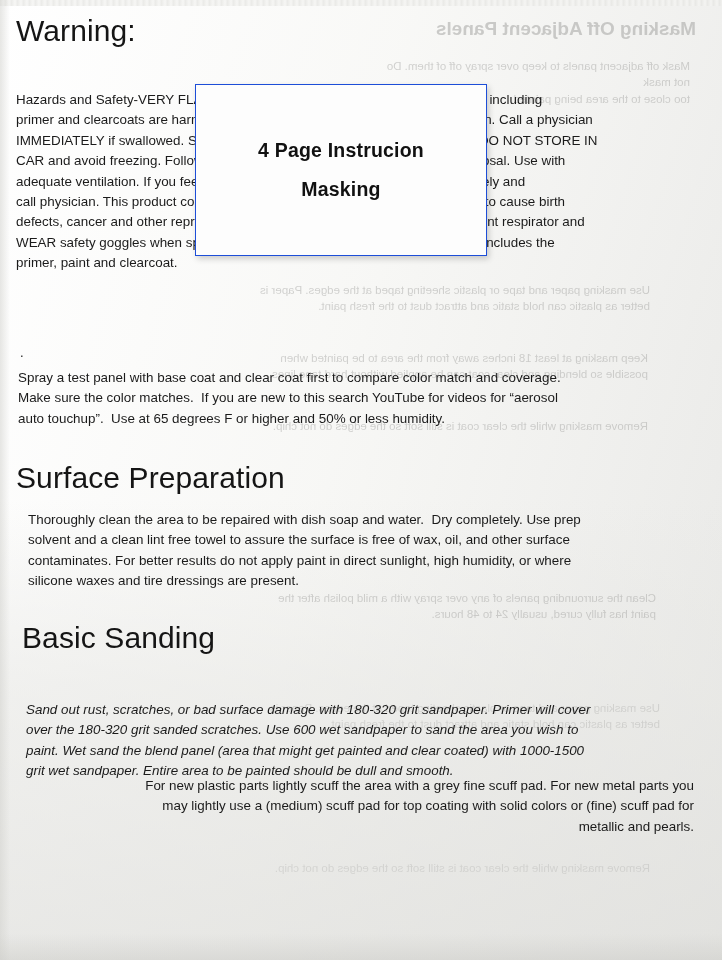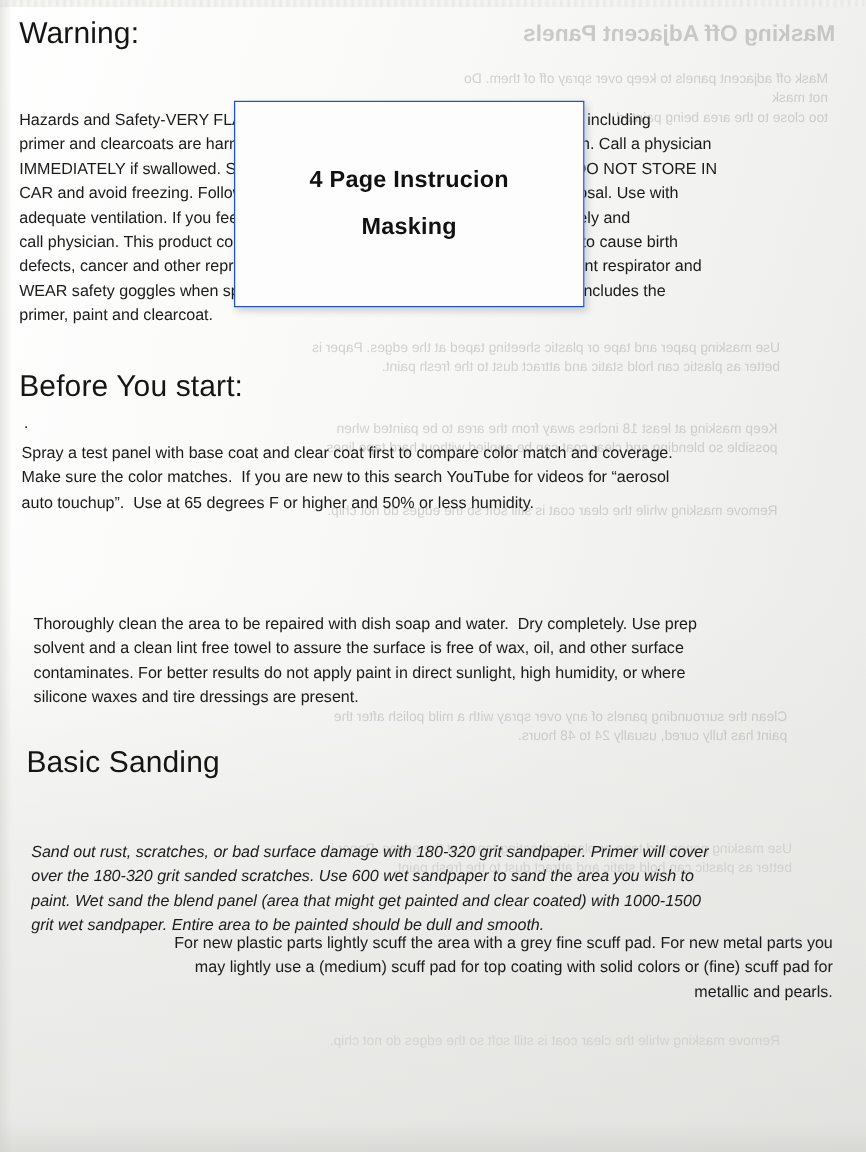--- a/index.html
+++ b/index.html
@@ -66,21 +66,21 @@
 
   
   .content {
     position: absolute;
     inset: 0;
   }
   h2.sec {
     position: absolute;
     margin: 0;
     font-weight: 400;
-    font-size: 25px;
+    font-size: 30px;
     letter-spacing: 0.1px;
     color: #151515;
   }
   p.body {
     position: absolute;
     margin: 0;
     font-size: 13.4px;
     line-height: 1.52;
     color: #1b1b1b;
     white-space: pre-wrap;
@@ -160,28 +160,28 @@
     <p class="body" style="left:16px; top:90px; width:690px;">Hazards and Safety-VERY FLAMMABLE. Avoid open flames. All touch-up paint including
 primer and clearcoats are harmful or fatal if swallowed. Keep away from children. Call a physician
 IMMEDIATELY if swallowed. Store in a cool dry place between 60F and 120F. DO NOT STORE IN
 CAR and avoid freezing. Follow all local and federal regulations for proper disposal. Use with
 adequate ventilation. If you feel dizzy or nauseated, stop product use immediately and
 call physician. This product contains chemicals known to the state of California to cause birth
 defects, cancer and other reproductive harm. Use a NIOSH approved active paint respirator and
 WEAR safety goggles when spraying to avoid contact with skin and eyes. This includes the
 primer, paint and clearcoat.</p>
 
-    <h2 class="sec" style="left:16px; top:308px;">Before You start:</h2>
 
     <span class="dot" style="left:20px; top:345px;">.</span>
 
     <p class="body" style="left:18px; top:368px; width:690px;">Spray a test panel with base coat and clear coat first to compare color match and coverage.
 Make sure the color matches.  If you are new to this search YouTube for videos for “aerosol
 auto touchup”.  Use at 65 degrees F or higher and 50% or less humidity.</p>
 
+    <h2 class="sec" style="left:16px; top:461px;">Surface Preparation</h2>
 
     <p class="body" style="left:28px; top:510px; width:690px;">Thoroughly clean the area to be repaired with dish soap and water.  Dry completely. Use prep
 solvent and a clean lint free towel to assure the surface is free of wax, oil, and other surface
 contaminates. For better results do not apply paint in direct sunlight, high humidity, or where
 silicone waxes and tire dressings are present.</p>
 
     <h2 class="sec" style="left:22px; top:621px;">Basic Sanding</h2>
 
     <p class="body" style="left:26px; top:700px; width:676px;font-style:italic;">Sand out rust, scratches, or bad surface damage with 180-320 grit sandpaper. Primer will cover
 over the 180-320 grit sanded scratches. Use 600 wet sandpaper to sand the area you wish to

